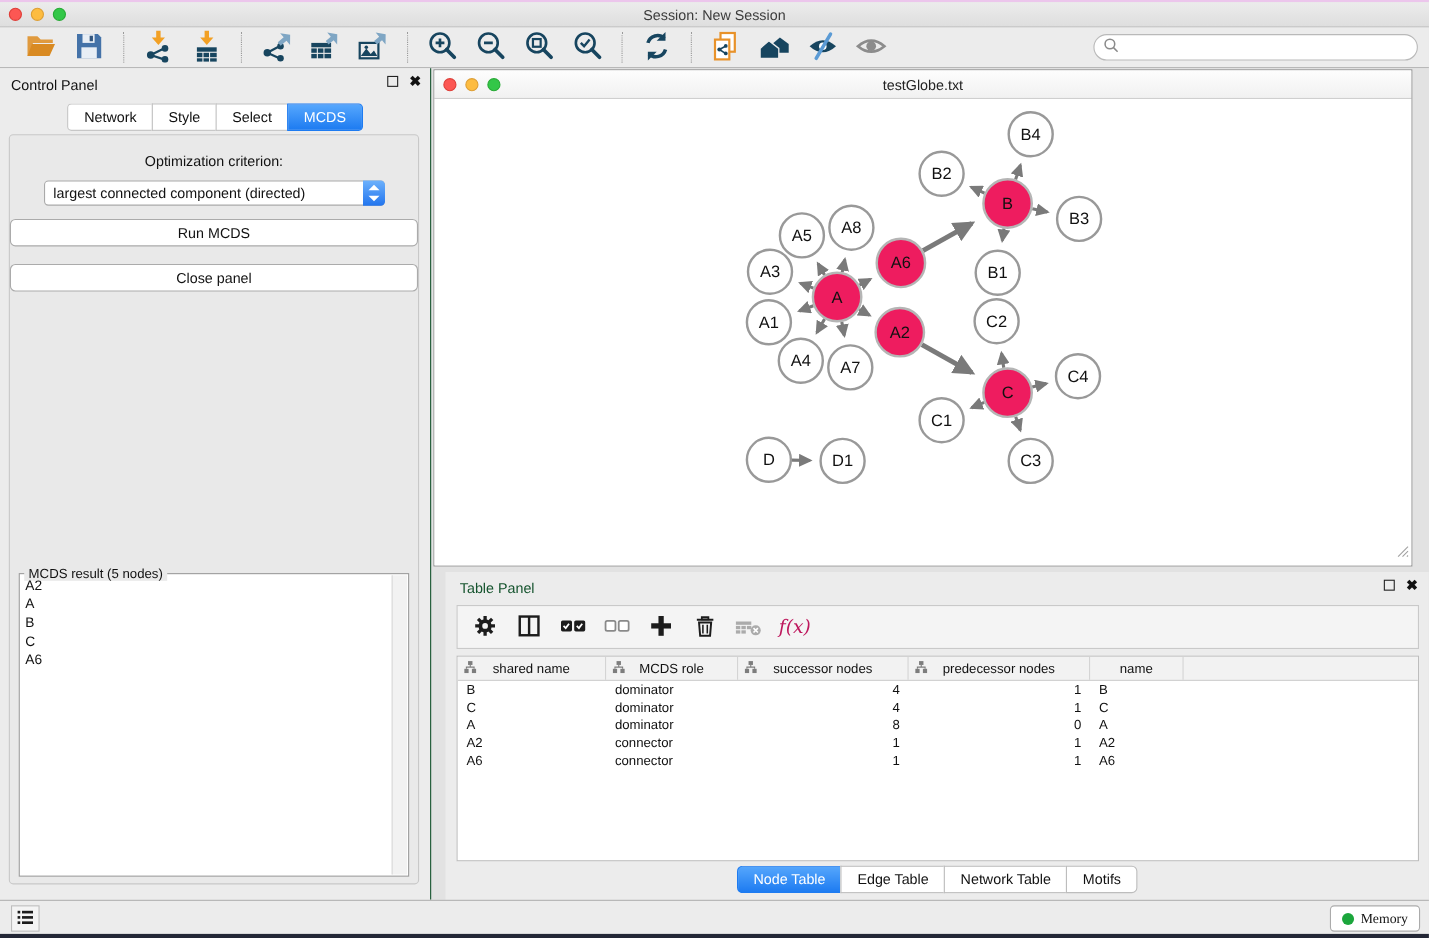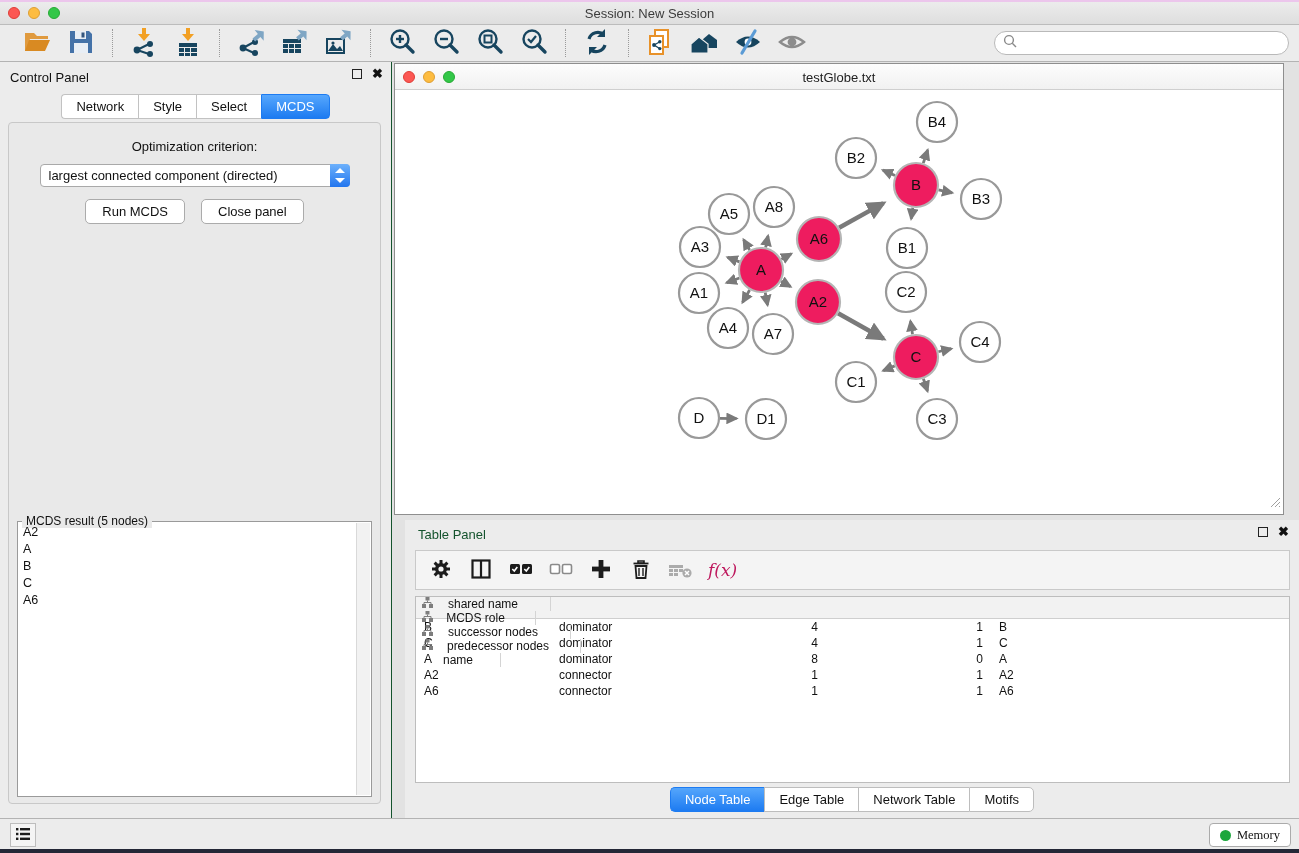--- a/index.html
+++ b/index.html
@@ -40,21 +40,21 @@
   .cp-tab:last-child { border-right:1px solid #c2c2c2; border-radius:0 4px 4px 0; }
   .cp-tab.active { background:linear-gradient(#56a7fd,#1d7bf1); color:#fff; border-color:#1d7bf1; }
   .cp-body { position:absolute; left:8px; right:10px; top:60px; bottom:14px; background:#e9e9e9; border:1px solid #c8c8c8; border-radius:4px; }
   .opt-label { margin-top:16px; text-align:center; font-size:13px; color:#111; }
   .dropdown { margin:10px auto 0 auto; width:310px; height:23px; background:#fff; border:1px solid #a9a9a9; border-radius:4px; display:flex; align-items:center; position:relative; cursor:pointer; }
   .dropdown .dd-text { flex:1; font-size:13px; color:#111; padding:0 8px; white-space:nowrap; }
   .dd-stepper { width:20px; height:23px; margin-right:-1px; background:linear-gradient(#6db1fc,#2275ee); border-radius:0 4px 4px 0; position:relative; }
   .dd-stepper .up, .dd-stepper .down { position:absolute; left:5px; width:0; height:0; border-left:5px solid transparent; border-right:5px solid transparent; }
   .dd-stepper .up { top:4px; border-bottom:5px solid #fff; }
   .dd-stepper .down { bottom:4px; border-top:5px solid #fff; }
-  .cp-buttons { margin-top:12px; display:flex; justify-content:center; gap:16px; }
+  .cp-buttons { margin-top:12px; display:flex; justify-content:center; gap:16px;flex-direction:column; }
   .cp-btn { font-size:13px; padding:4px 16px; background:#fff; border:1px solid #ababab; border-radius:5px; color:#111; cursor:pointer; }
 
   .result-box { position:absolute; left:8px; right:8px; top:398px; bottom:6px; border:1px solid #9a9a9a; background:#fff; }
   .result-legend { position:absolute; left:4px; top:-8px; background:#e9e9e9; padding:0 4px; font-size:12px; color:#111; }
   .result-list { position:absolute; inset:1px 15px 1px 1px; overflow:hidden; }
   .result-item { font-size:12.5px; color:#111; padding:1.5px 4px; }
   .result-scroll { position:absolute; top:1px; bottom:1px; right:1px; width:14px; background:#f2f2f2; border-left:1px solid #d9d9d9; }
 
   
   .net-window { position:absolute; left:394px; top:1px; width:890px; height:452px; background:#fff; border:1px solid #8e8e8e; }
@@ -65,21 +65,21 @@
 
   
   .table-panel { position:absolute; left:405px; top:458px; width:894px; height:298px; background:#ececec; }
   .tp-head { position:absolute; left:13px; top:7px; font-size:13px; color:#14532d; }
   .tp-ctrls { position:absolute; right:10px; top:7px; display:flex; gap:10px; align-items:center; }
   .tp-toolbar { position:absolute; left:10px; right:9px; top:30px; height:40px; background:#f4f4f4; border:1px solid #c9c9c9; display:flex; align-items:center; gap:14px; padding:0 12px; }
   .tp-tool { width:26px; height:26px; display:flex; align-items:center; justify-content:center; background:none; border:none; cursor:pointer; }
   .fx-label { font-family:"DejaVu Serif","Liberation Serif",serif; font-style:italic; font-size:17px; color:#be185d; }
 
   .data-table { position:absolute; left:10px; right:9px; top:76px; bottom:35px; background:#fff; border:1px solid #bdbdbd; overflow:hidden; }
-  .dt-header { display:flex; height:22px; background:#f2f2f2; border-bottom:1px solid #cfcfcf;flex-direction:column; }
+  .dt-header { display:flex; height:22px; background:#f2f2f2; border-bottom:1px solid #cfcfcf; }
   .dt-hcell { display:flex; align-items:center; justify-content:center; gap:5px; font-size:12px; color:#111; border-right:1px solid #d4d4d4; position:relative; }
   .dt-hcell .hicon { position:absolute; left:6px; }
   .dt-row { display:flex; height:16px; }
   .dt-cell { font-size:12px; color:#111; padding:1px 8px; white-space:nowrap; overflow:hidden; }
   .dt-cell.num { text-align:right; }
 
   .tp-tabs { position:absolute; left:0; right:0; bottom:6px; display:flex; justify-content:center; }
   .tp-tab { font-size:13px; padding:4px 14px; background:#fff; border:1px solid #bdbdbd; border-right:none; color:#111; cursor:pointer; }
   .tp-tab:first-child { border-radius:5px 0 0 5px; }
   .tp-tab:last-child { border-right:1px solid #bdbdbd; border-radius:0 5px 5px 0; }

